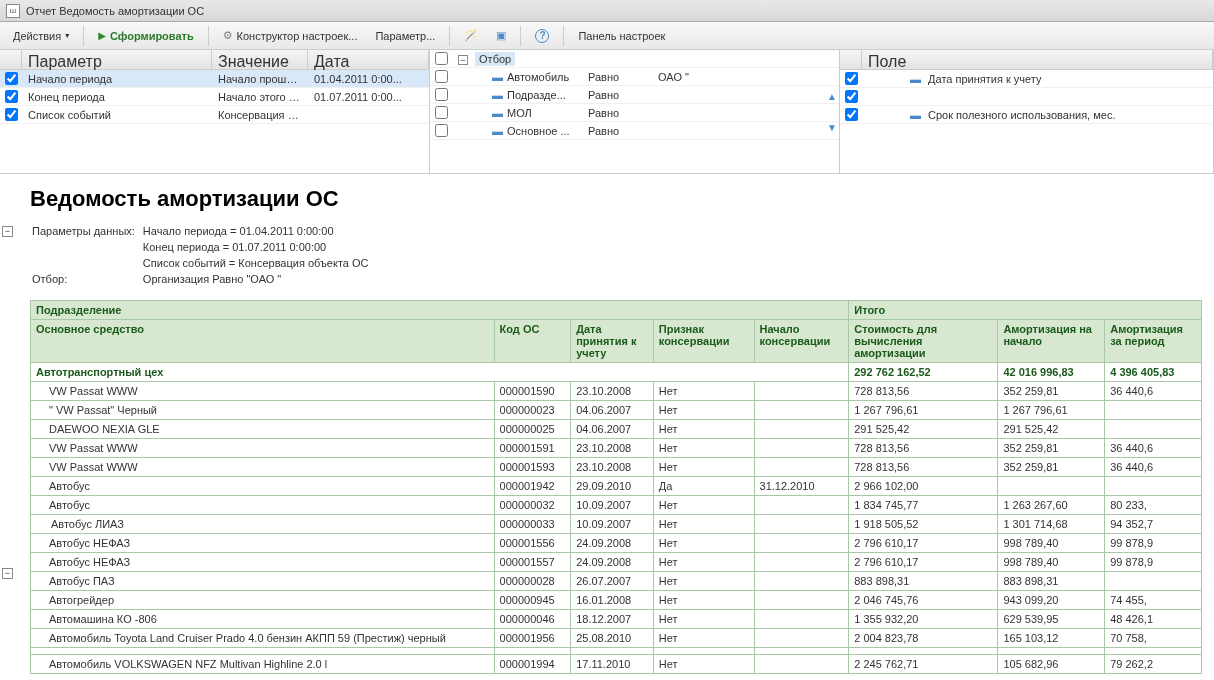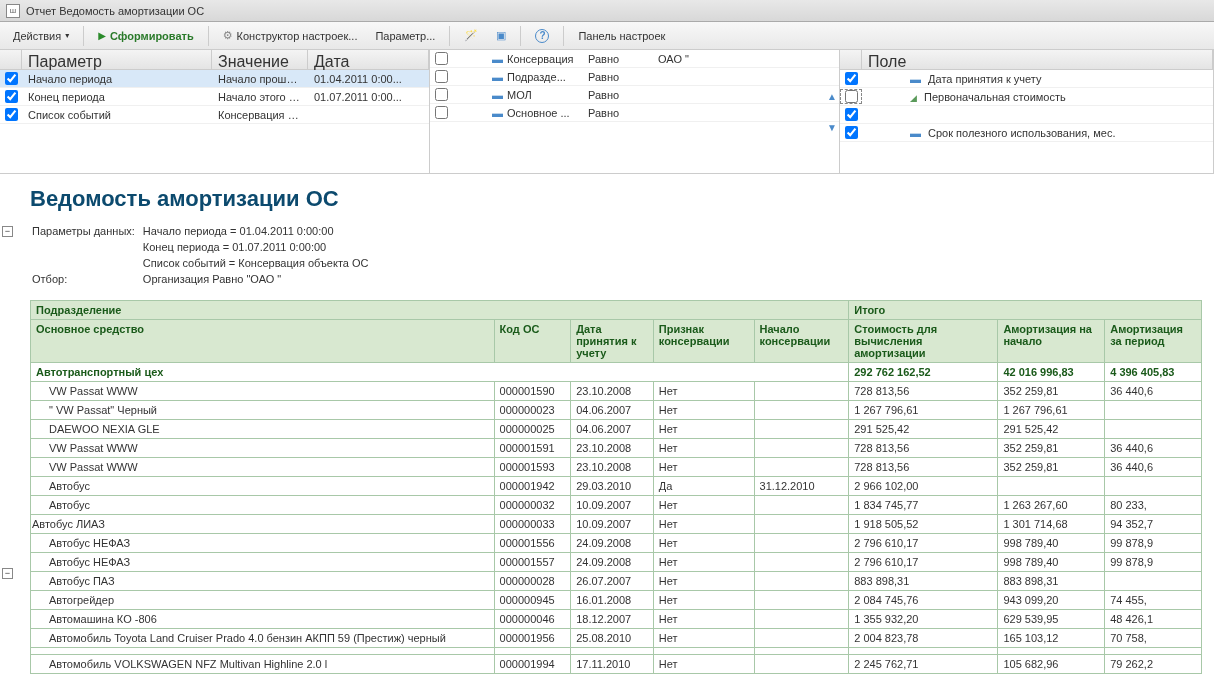--- a/index.html
+++ b/index.html
@@ -107,21 +107,21 @@
 .report-area {
   background: #fff;
   padding: 8px 12px;
   overflow: auto;
   height: calc(680px - 22px - 28px - 124px);
   position: relative;
 }
 .report-title {
   font-size: 22px;
   font-weight: bold;
-  color: #0c4a6e;
+  color: #000000;
   margin: 4px 0 10px 18px;
 }
 .report-params {
   font-size: 11px;
   margin-left: 18px;
   margin-bottom: 12px;
 }
 .report-params td { padding: 1px 6px 1px 0; vertical-align: top; }
 
 .collapse-btn {
@@ -244,26 +244,35 @@
             <input type="checkbox" checked="" style="">
           </div>
     <div style="width:190px">Список событий</div>
     <div style="width:96px">Консервация объекта ОС</div>
     <div style="flex:1"></div>
         </div>
       </div>
   </div>
 
   <div class="panel panel-mid">
+    <div class="grid-row">
+      <div class="chk-cell">
+          <input type="checkbox" style="">
+        </div>
+      <div style="flex:1">
+        <span class="tree-icon">−</span>
+        <span style="background:#d8e8f8;padding:1px 4px">Отбор</span>
+      </div>
+    </div>
     <div id="filter-rows">
         <div class="grid-row">
     <div class="chk-cell">
             <input type="checkbox" style="">
           </div>
-    <div style="width:130px;padding-left:40px"><span class="bullet-blue">▬</span><span>Консервация</span></div>
+    <div style="width:130px;padding-left:40px"><span class="bullet-blue">▬</span><span>Автомобиль</span></div>
     <div style="width:70px">Равно</div>
     <div style="flex:1">ОАО "</div>
         </div>
         <div class="grid-row">
     <div class="chk-cell">
             <input type="checkbox" style="">
           </div>
     <div style="width:130px;padding-left:40px"><span class="bullet-blue">▬</span><span>Подразде...</span></div>
     <div style="width:70px">Равно</div>
     <div style="flex:1"></div>
@@ -297,29 +306,20 @@
       <div style="flex:1">Поле</div>
     </div>
     <div id="field-rows">
         <div class="grid-row">
     <div class="chk-cell">
             <input type="checkbox" checked="" style="">
           </div>
     <div style="flex:1;padding-left:48px">
       <span class="bullet-blue">▬</span>
       <span>Дата принятия к учету</span>
-    </div>
-        </div>
-        <div class="grid-row">
-    <div class="chk-cell" style="outline:1px dashed #888;outline-offset:-1px">
-            <input type="checkbox" style="">
-          </div>
-    <div style="flex:1;padding-left:48px">
-      <span class="leaf-icon">◢</span>
-      <span>Первоначальная стоимость</span>
     </div>
         </div>
         <div class="grid-row">
     <div class="chk-cell">
             <input type="checkbox" checked="" style="">
           </div>
         </div>
         <div class="grid-row">
     <div class="chk-cell">
             <input type="checkbox" checked="" style="">
@@ -431,39 +431,39 @@
     <td>23.10.2008</td>
     <td>Нет</td>
     <td></td>
     <td class="num">728 813,56</td>
     <td class="num">352 259,81</td>
     <td class="num">36 440,6</td>
         </tr>
         <tr>
     <td style="padding-left:18px">Автобус</td>
     <td>000001942</td>
-    <td>29.03.2010</td>
+    <td>29.09.2010</td>
     <td>Да</td>
     <td>31.12.2010</td>
     <td class="num">2 966 102,00</td>
     <td class="num"></td>
     <td class="num"></td>
         </tr>
         <tr>
     <td style="padding-left:18px">Автобус</td>
     <td>000000032</td>
     <td>10.09.2007</td>
     <td>Нет</td>
     <td></td>
     <td class="num">1 834 745,77</td>
     <td class="num">1 263 267,60</td>
     <td class="num">80 233,</td>
         </tr>
         <tr>
-    <td style="padding-left:1px">Автобус ЛИАЗ</td>
+    <td style="padding-left:20px">Автобус ЛИАЗ</td>
     <td>000000033</td>
     <td>10.09.2007</td>
     <td>Нет</td>
     <td></td>
     <td class="num">1 918 505,52</td>
     <td class="num">1 301 714,68</td>
     <td class="num">94 352,7</td>
         </tr>
         <tr>
     <td style="padding-left:18px">Автобус НЕФАЗ</td>
@@ -494,21 +494,21 @@
     <td class="num">883 898,31</td>
     <td class="num">883 898,31</td>
     <td class="num"></td>
         </tr>
         <tr>
     <td style="padding-left:18px">Автогрейдер</td>
     <td>000000945</td>
     <td>16.01.2008</td>
     <td>Нет</td>
     <td></td>
-    <td class="num">2 084 745,76</td>
+    <td class="num">2 046 745,76</td>
     <td class="num">943 099,20</td>
     <td class="num">74 455,</td>
         </tr>
         <tr>
     <td style="padding-left:18px">Автомашина КО -806</td>
     <td>000000046</td>
     <td>18.12.2007</td>
     <td>Нет</td>
     <td></td>
     <td class="num">1 355 932,20</td>

